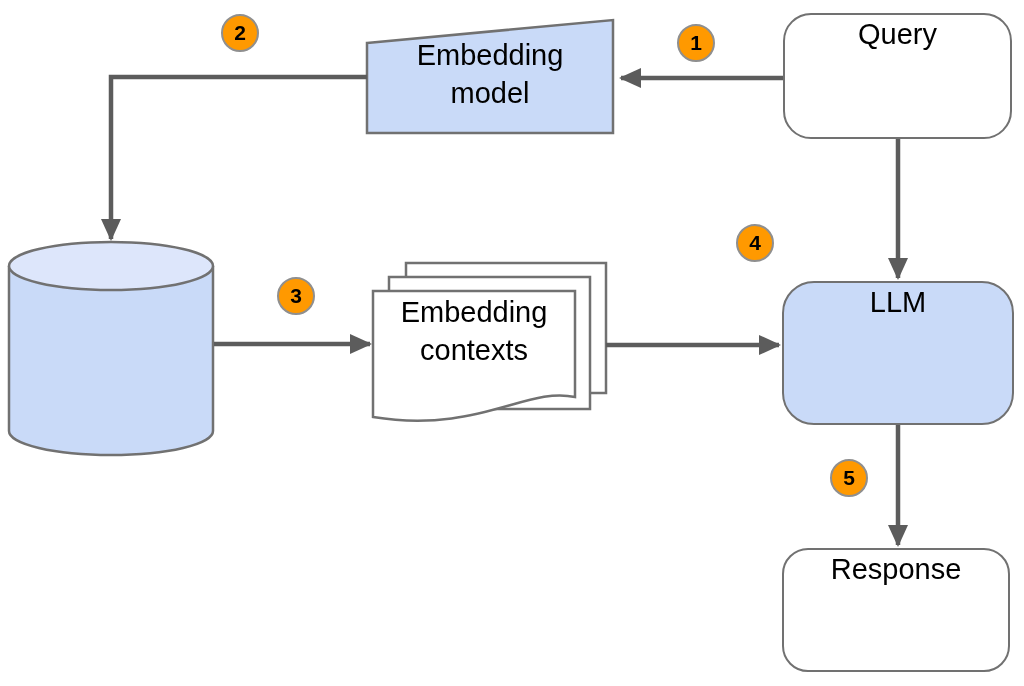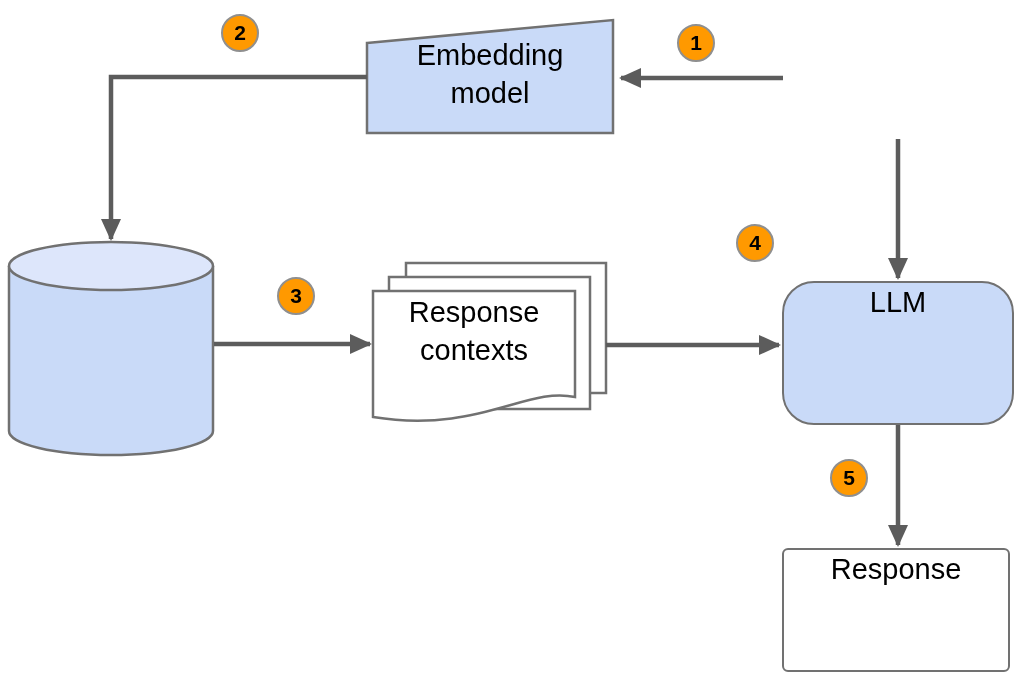--- a/index.html
+++ b/index.html
@@ -63,35 +63,38 @@
     <path class="doc" d="M373,291 L575,291 L575,397 C527,386 478,434 373,417 Z"></path>
 
     <line class="edge" x1="783" y1="78" x2="621" y2="78" marker-end="url(#ah)"></line>
     <polyline class="edge" points="367,77 111,77 111,239" marker-end="url(#ah)"></polyline>
     <line class="edge" x1="214" y1="344" x2="370" y2="344" marker-end="url(#ah)"></line>
     <line class="edge" x1="606" y1="345" x2="779" y2="345" marker-end="url(#ah)"></line>
     <line class="edge" x1="898" y1="139" x2="898" y2="278" marker-end="url(#ah)"></line>
     <line class="edge" x1="898" y1="405" x2="898" y2="545" marker-end="url(#ah)"></line>
   </svg>
 
+  <div class="node rounded" style="left:783px;top:13px;width:229px;height:126px;">
+    <span>Query</span>
+  </div>
 
   <div class="node label" style="left:377px;top:36px;width:226px;height:104px;">
     <span style="max-width:190px;">Embedding model</span>
   </div>
 
 
   <div class="node label" style="left:373px;top:293px;width:202px;height:120px;">
-    <span style="max-width:180px;">Response contexts</span>
+    <span style="max-width:180px;">Embedding contexts</span>
   </div>
 
   <div class="node rounded blue" style="left:782px;top:281px;width:232px;height:144px;">
     <span>LLM</span>
   </div>
 
-  <div class="node rounded" style="left:782px;top:548px;width:228px;height:124px;border-radius:6px;">
+  <div class="node rounded" style="left:782px;top:548px;width:228px;height:124px;border-radius:26px;">
     <span>Response</span>
   </div>
 
   <div class="badge" style="left:677px;top:24px;">1</div>
   <div class="badge" style="left:221px;top:14px;">2</div>
   <div class="badge" style="left:277px;top:277px;">3</div>
   <div class="badge" style="left:736px;top:224px;">4</div>
   <div class="badge" style="left:830px;top:459px;">5</div>
 
 </div>

